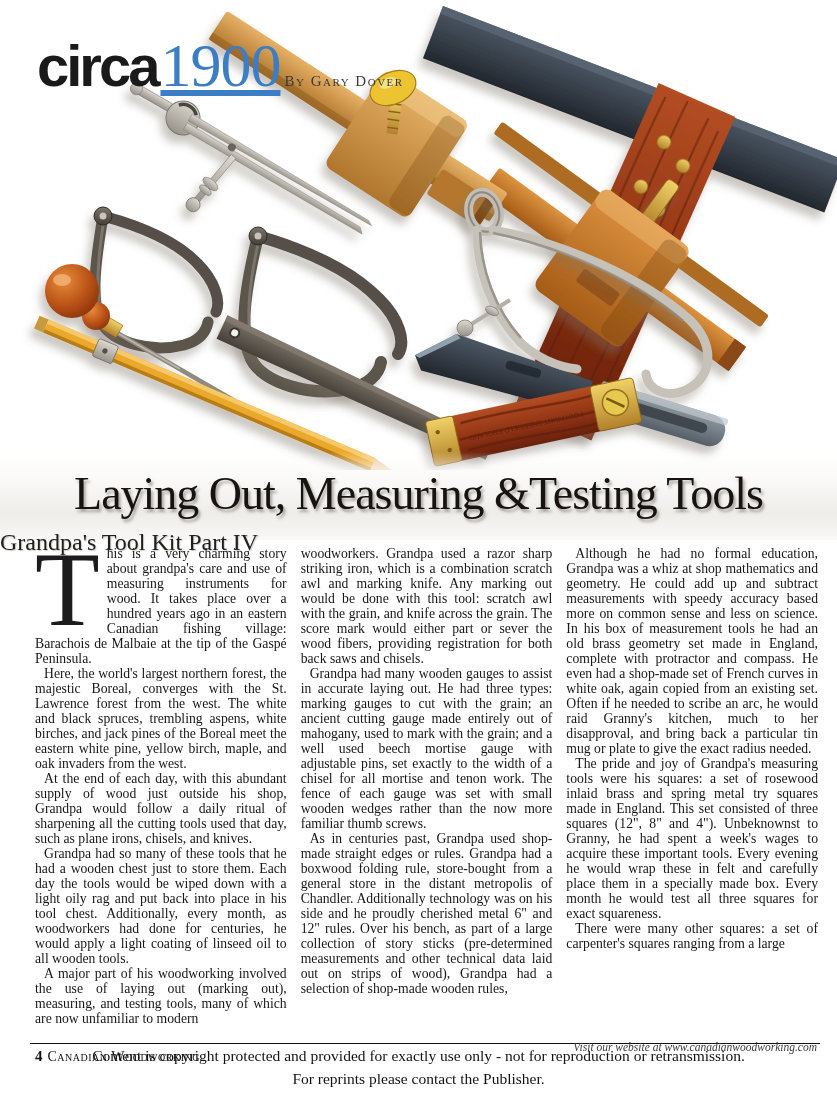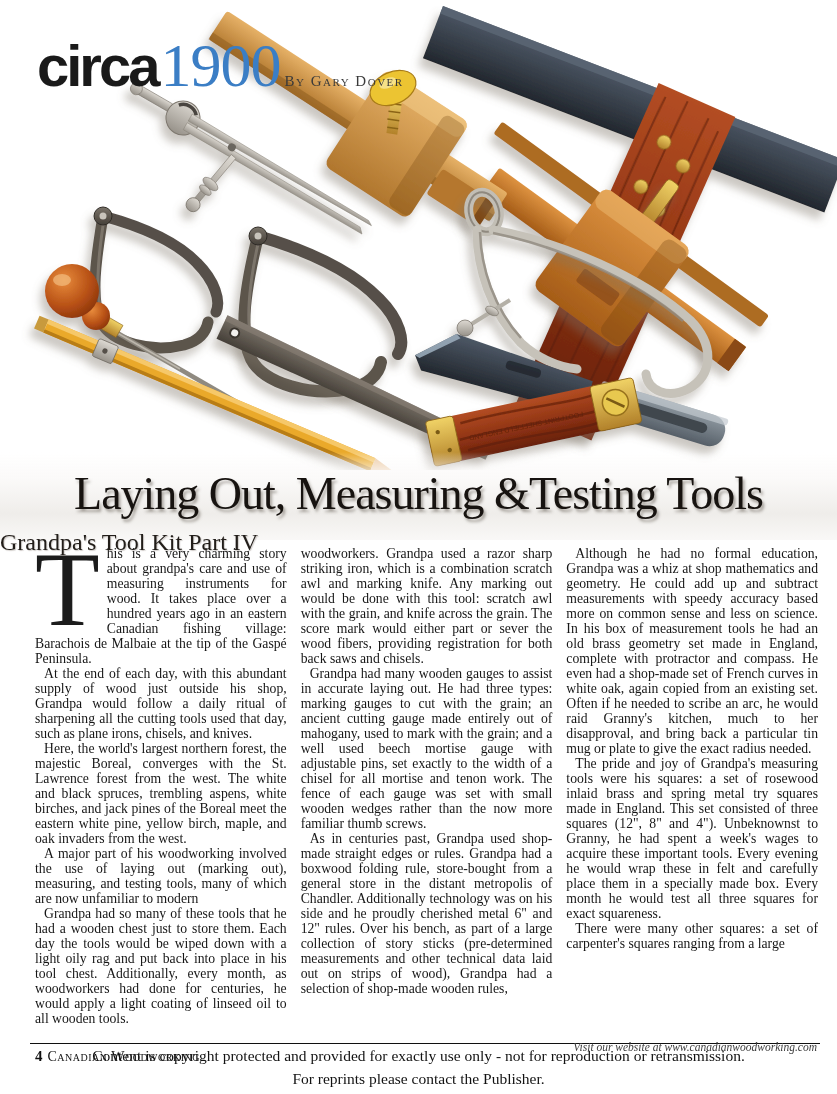--- a/index.html
+++ b/index.html
@@ -12,21 +12,21 @@
   .masthead{
     position:absolute; left:37px; top:34px; z-index:5;
     display:flex; align-items:baseline; white-space:nowrap;
   }
   .brand-word{
     font-family:"Liberation Sans", sans-serif; font-weight:700;
     font-size:58px; letter-spacing:-3px; color:#1a1a1a; line-height:1;
   }
   .brand-year{
     font-family:"Liberation Serif", serif; font-size:62px; line-height:1;
-    color:#3b7ec5; margin-left:3px; letter-spacing:-1px;
+    color:#3b7ec5; margin-left:3px; letter-spacing:-1px;text-decoration:underline;
   }
   .byline{
     font-family:"Liberation Serif", serif; font-variant:small-caps;
     font-size:15px; letter-spacing:1.5px; color:#3a3a3a; margin-left:4px;
   }
   
   .photo-wrap{position:absolute; left:0; top:0; width:837px; height:470px; z-index:1;}
   
   .title-band{
     position:absolute; left:0; top:452px; width:837px; height:88px; z-index:4;
@@ -287,24 +287,24 @@
   </div>
 
   <div class="title-band">
     <h1 class="main-title">Laying Out, Measuring &amp;Testing Tools</h1>
     <div class="sub-title">Grandpa's Tool Kit Part IV</div>
   </div>
 
   <div class="article">
     <div class="col">
       <p><span class="dropcap">T</span><span>his is a very charming story about grandpa's care and use of measuring instruments for wood. It takes place over a hundred years ago in an eastern Canadian fishing village: Barachois de Malbaie at the tip of the Gaspé Peninsula.</span></p>
+      <p class="ind">Here, the world's largest northern forest, the majestic Boreal, converges with the St. Lawrence forest from the west. The white and black spruces, trembling aspens, white birches, and jack pines of the Boreal meet the eastern white pine, yellow birch, maple, and oak invaders from the west.</p>
       <p class="ind">At the end of each day, with this abundant supply of wood just outside his shop, Grandpa would follow a daily ritual of sharpening all the cutting tools used that day, such as plane irons, chisels, and knives.</p>
-      <p class="ind">Here, the world's largest northern forest, the majestic Boreal, converges with the St. Lawrence forest from the west. The white and black spruces, trembling aspens, white birches, and jack pines of the Boreal meet the eastern white pine, yellow birch, maple, and oak invaders from the west.</p>
+      <p class="ind">Grandpa had so many of these tools that he had a wooden chest just to store them. Each day the tools would be wiped down with a light oily rag and put back into place in his tool chest. Additionally, every month, as woodworkers had done for centuries, he would apply a light coating of linseed oil to all wooden tools.</p>
       <p class="ind">A major part of his woodworking involved the use of laying out (marking out), measuring, and testing tools, many of which are now unfamiliar to modern</p>
-      <p class="ind">Grandpa had so many of these tools that he had a wooden chest just to store them. Each day the tools would be wiped down with a light oily rag and put back into place in his tool chest. Additionally, every month, as woodworkers had done for centuries, he would apply a light coating of linseed oil to all wooden tools.</p>
     </div>
     <div class="col">
       <p>woodworkers. Grandpa used a razor sharp striking iron, which is a combination scratch awl and marking knife. Any marking out would be done with this tool: scratch awl with the grain, and knife across the grain. The score mark would either part or sever the wood fibers, providing registration for both back saws and chisels.</p>
       <p class="ind">Grandpa had many wooden gauges to assist in accurate laying out. He had three types: marking gauges to cut with the grain; an ancient cutting gauge made entirely out of mahogany, used to mark with the grain; and a well used beech mortise gauge with adjustable pins, set exactly to the width of a chisel for all mortise and tenon work. The fence of each gauge was set with small wooden wedges rather than the now more familiar thumb screws.</p>
       <p class="ind">As in centuries past, Grandpa used shop-made straight edges or rules. Grandpa had a boxwood folding rule, store-bought from a general store in the distant metropolis of Chandler. Additionally technology was on his side and he proudly cherished metal 6" and 12" rules. Over his bench, as part of a large collection of story sticks (pre-determined measurements and other technical data laid out on strips of wood), Grandpa had a selection of shop-made wooden rules,</p>
     </div>
     <div class="col">
       <p class="ind">Although he had no formal education, Grandpa was a whiz at shop mathematics and geometry. He could add up and subtract measurements with speedy accuracy based more on common sense and less on science. In his box of measurement tools he had an old brass geometry set made in England, complete with protractor and compass. He even had a shop-made set of French curves in white oak, again copied from an existing set. Often if he needed to scribe an arc, he would raid Granny's kitchen, much to her disapproval, and bring back a particular tin mug or plate to give the exact radius needed.</p>
       <p class="ind">The pride and joy of Grandpa's measuring tools were his squares: a set of rosewood inlaid brass and spring metal try squares made in England. This set consisted of three squares (12", 8" and 4"). Unbeknownst to Granny, he had spent a week's wages to acquire these important tools. Every evening he would wrap these in felt and carefully place them in a specially made box. Every month he would test all three squares for exact squareness.</p>
       <p class="ind">There were many other squares: a set of carpenter's squares ranging from a large</p>

